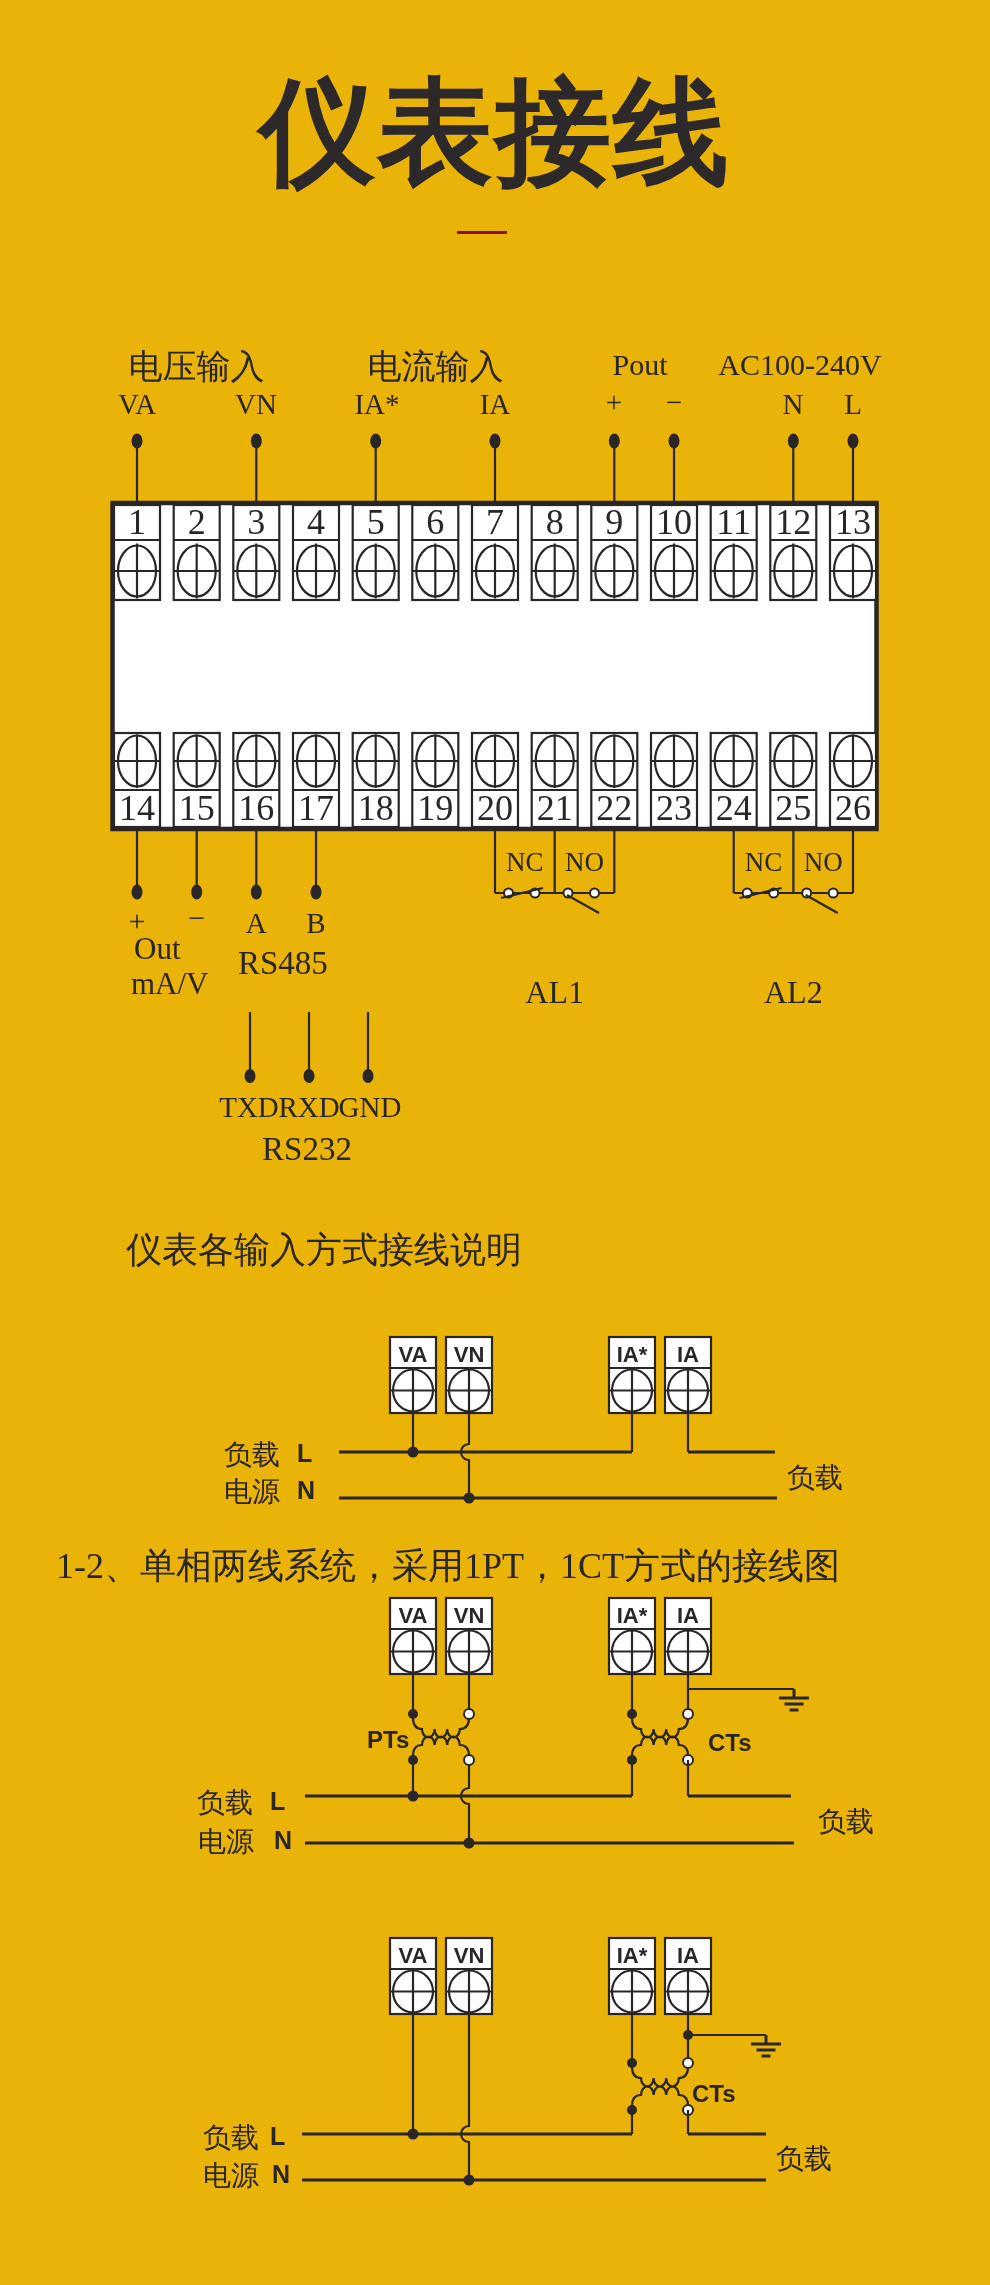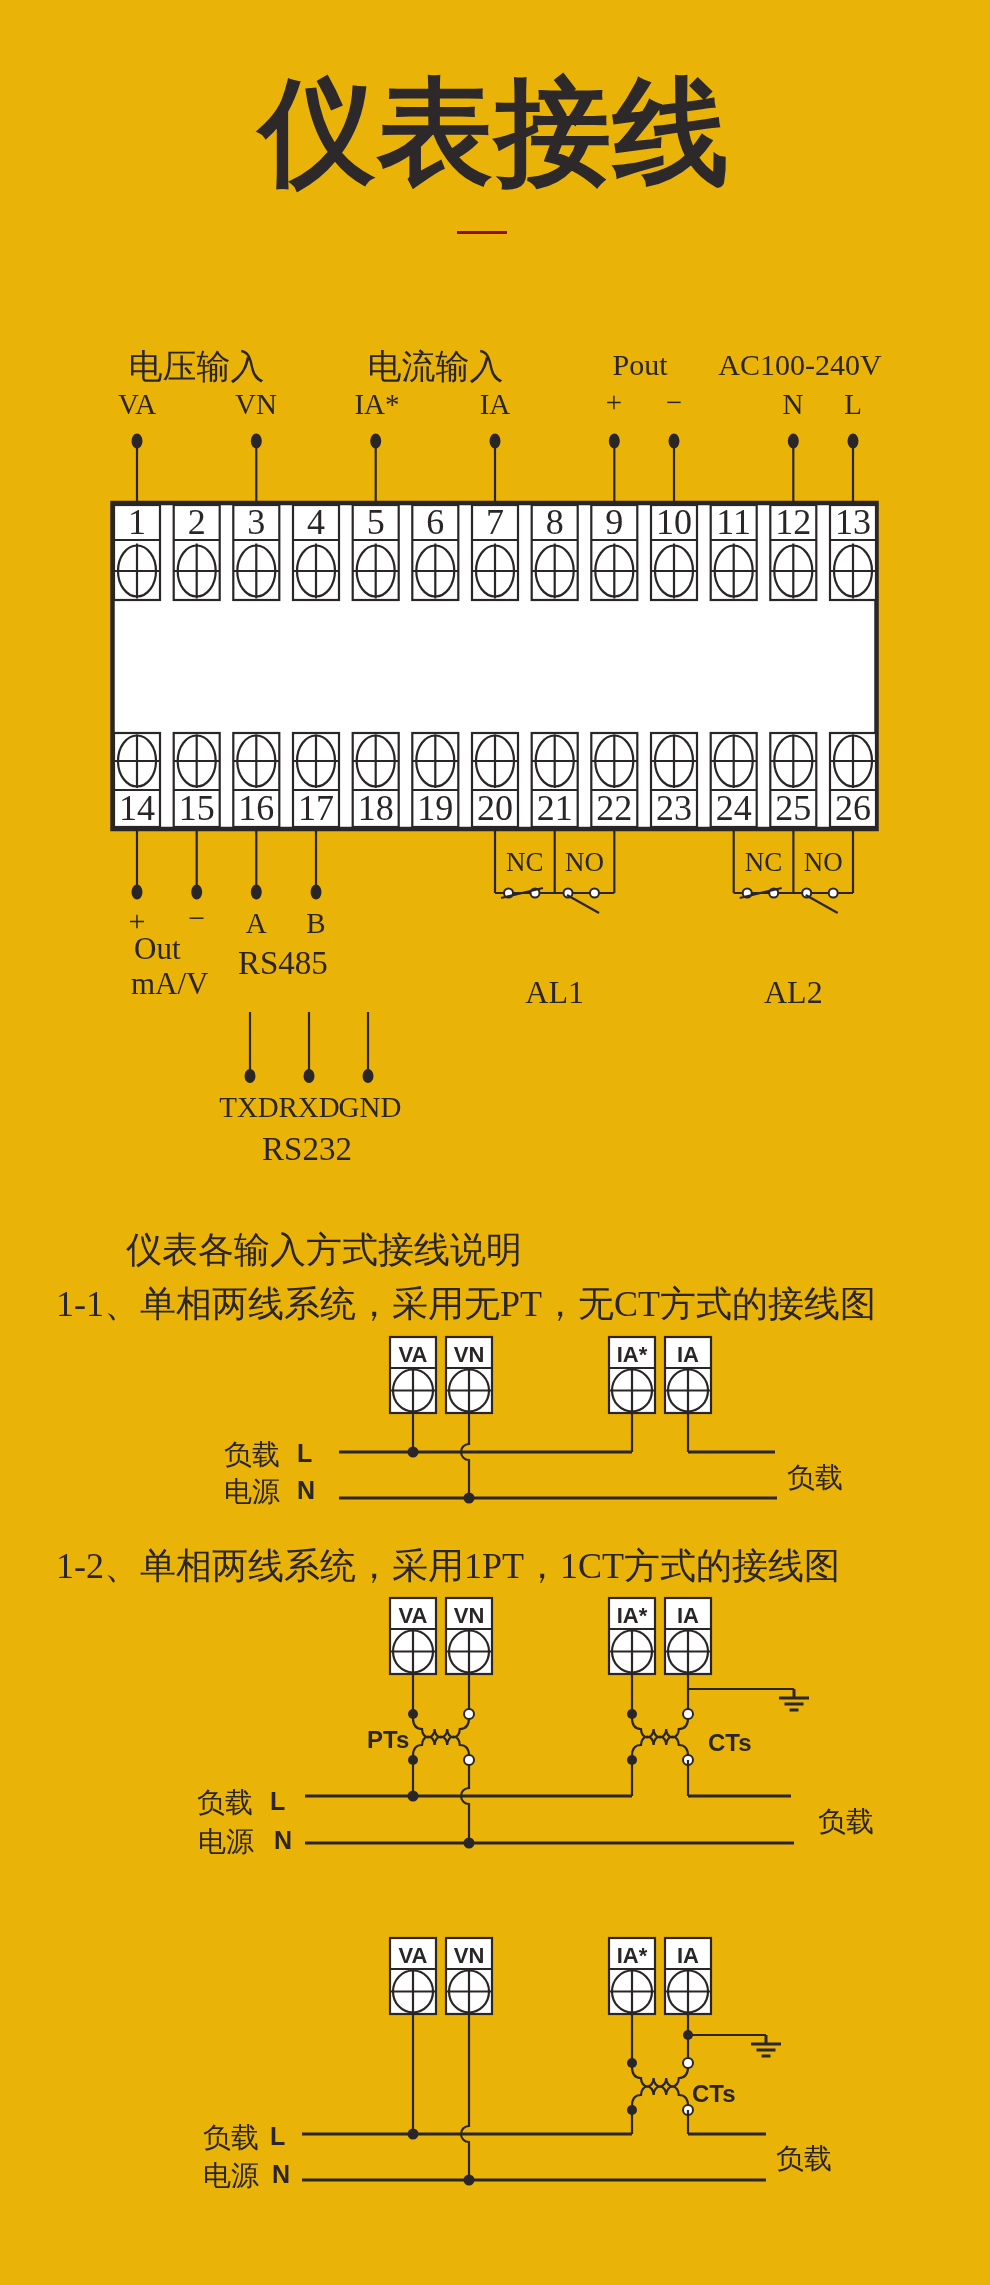--- a/index.html
+++ b/index.html
@@ -38,21 +38,20 @@
 </style>
 </head>
 <body>
 
 <div id="page">
 
   <div class="abs" id="title">仪表接线</div>
   <div class="abs" id="accent-bar"></div>
 
   <div class="abs note" id="intro">仪表各输入方式接线说明</div>
-  <div class="abs note" id="h-d1">1-1、单相两线系统，采用无PT，无CT方式的接线图</div>
   <div class="abs note" id="h-d2">1-2、单相两线系统，采用1PT，1CT方式的接线图</div>
 
   <svg width="990" height="2285" viewBox="0 0 990 2285">
     <defs>
       <g id="mcol-top">
         <rect class="cell" x="-23" y="0" width="46" height="95"></rect>
         <line class="w2" x1="-23" y1="35" x2="23" y2="35"></line>
         <ellipse class="w2" cx="0" cy="66" rx="19" ry="25.5"></ellipse>
         <line class="w2" x1="-23" y1="66" x2="23" y2="66"></line>
         <line class="w2" x1="0" y1="38.5" x2="0" y2="93.5"></line>

